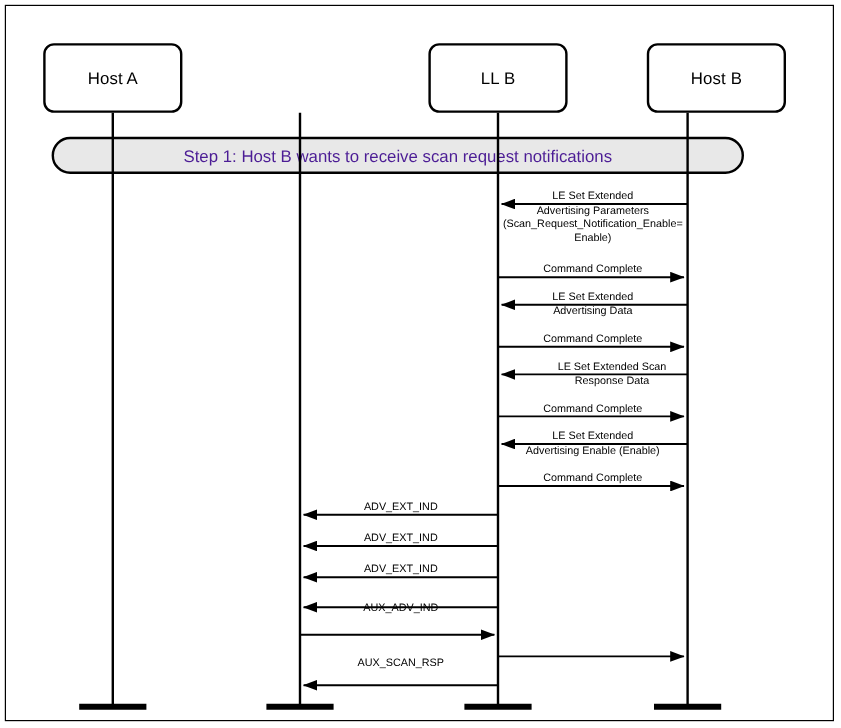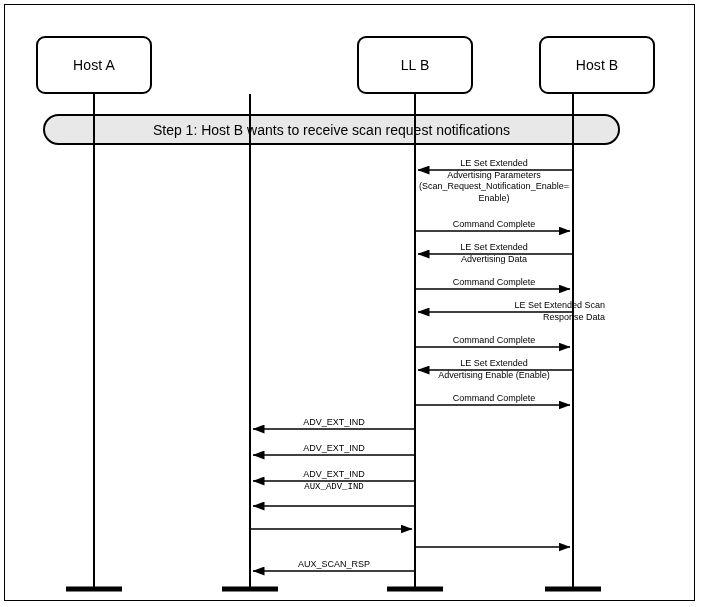--- a/index.html
+++ b/index.html
@@ -53,21 +53,21 @@
     box-sizing: border-box;
     border: 2px solid #000000;
     border-radius: 16px;
     background: #e8e8e8;
     display: flex;
     align-items: center;
     justify-content: center;
   }
   .step-banner .bannerlabel {
     font-size: 14px;
-    color: #000000;
+    color: #4c1d95;
   }
   .msg-label {
     position: absolute;
     text-align: center;
     font-size: 9px;
     line-height: 11.5px;
     color: #000000;
     white-space: pre-line;
     pointer-events: none;
   }
@@ -136,35 +136,35 @@
 (Scan_Request_Notification_Enable=
 Enable)</div>
 
   <div class="msg-label" style="left:415px; top:219px; width:158px;">Command Complete</div>
 
   <div class="msg-label" style="left:415px; top:242px; width:158px;">LE Set Extended
 Advertising Data</div>
 
   <div class="msg-label" style="left:415px; top:277px; width:158px;">Command Complete</div>
 
-  <div class="msg-label" style="left:415px; top:300px; width:190px;text-align:right;">LE Set Extended Scan
+  <div class="msg-label" style="left:415px; top:300px; width:190px;">LE Set Extended Scan
 Response Data</div>
 
   <div class="msg-label" style="left:415px; top:335px; width:158px;">Command Complete</div>
 
   <div class="msg-label" style="left:412px; top:358px; width:164px;">LE Set Extended
 Advertising Enable (Enable)</div>
 
   <div class="msg-label" style="left:415px; top:393px; width:158px;">Command Complete</div>
 
   <div class="msg-label" style="left:253px; top:417px; width:162px;">ADV_EXT_IND</div>
 
   <div class="msg-label" style="left:253px; top:443px; width:162px;">ADV_EXT_IND</div>
 
   <div class="msg-label" style="left:253px; top:469px; width:162px;">ADV_EXT_IND</div>
 
-  <div class="msg-label" style="left:253px; top:482px; width:162px;font-family:Liberation Mono, monospace;">AUX_ADV_IND</div>
+  <div class="msg-label" style="left:253px; top:501px; width:162px;">AUX_ADV_IND</div>
 
 
 
-  <div class="msg-label" style="left:253px; top:559px; width:162px;">AUX_SCAN_RSP</div>
+  <div class="msg-label" style="left:253px; top:547px; width:162px;">AUX_SCAN_RSP</div>
 
 </div>
 
 </body></html>

